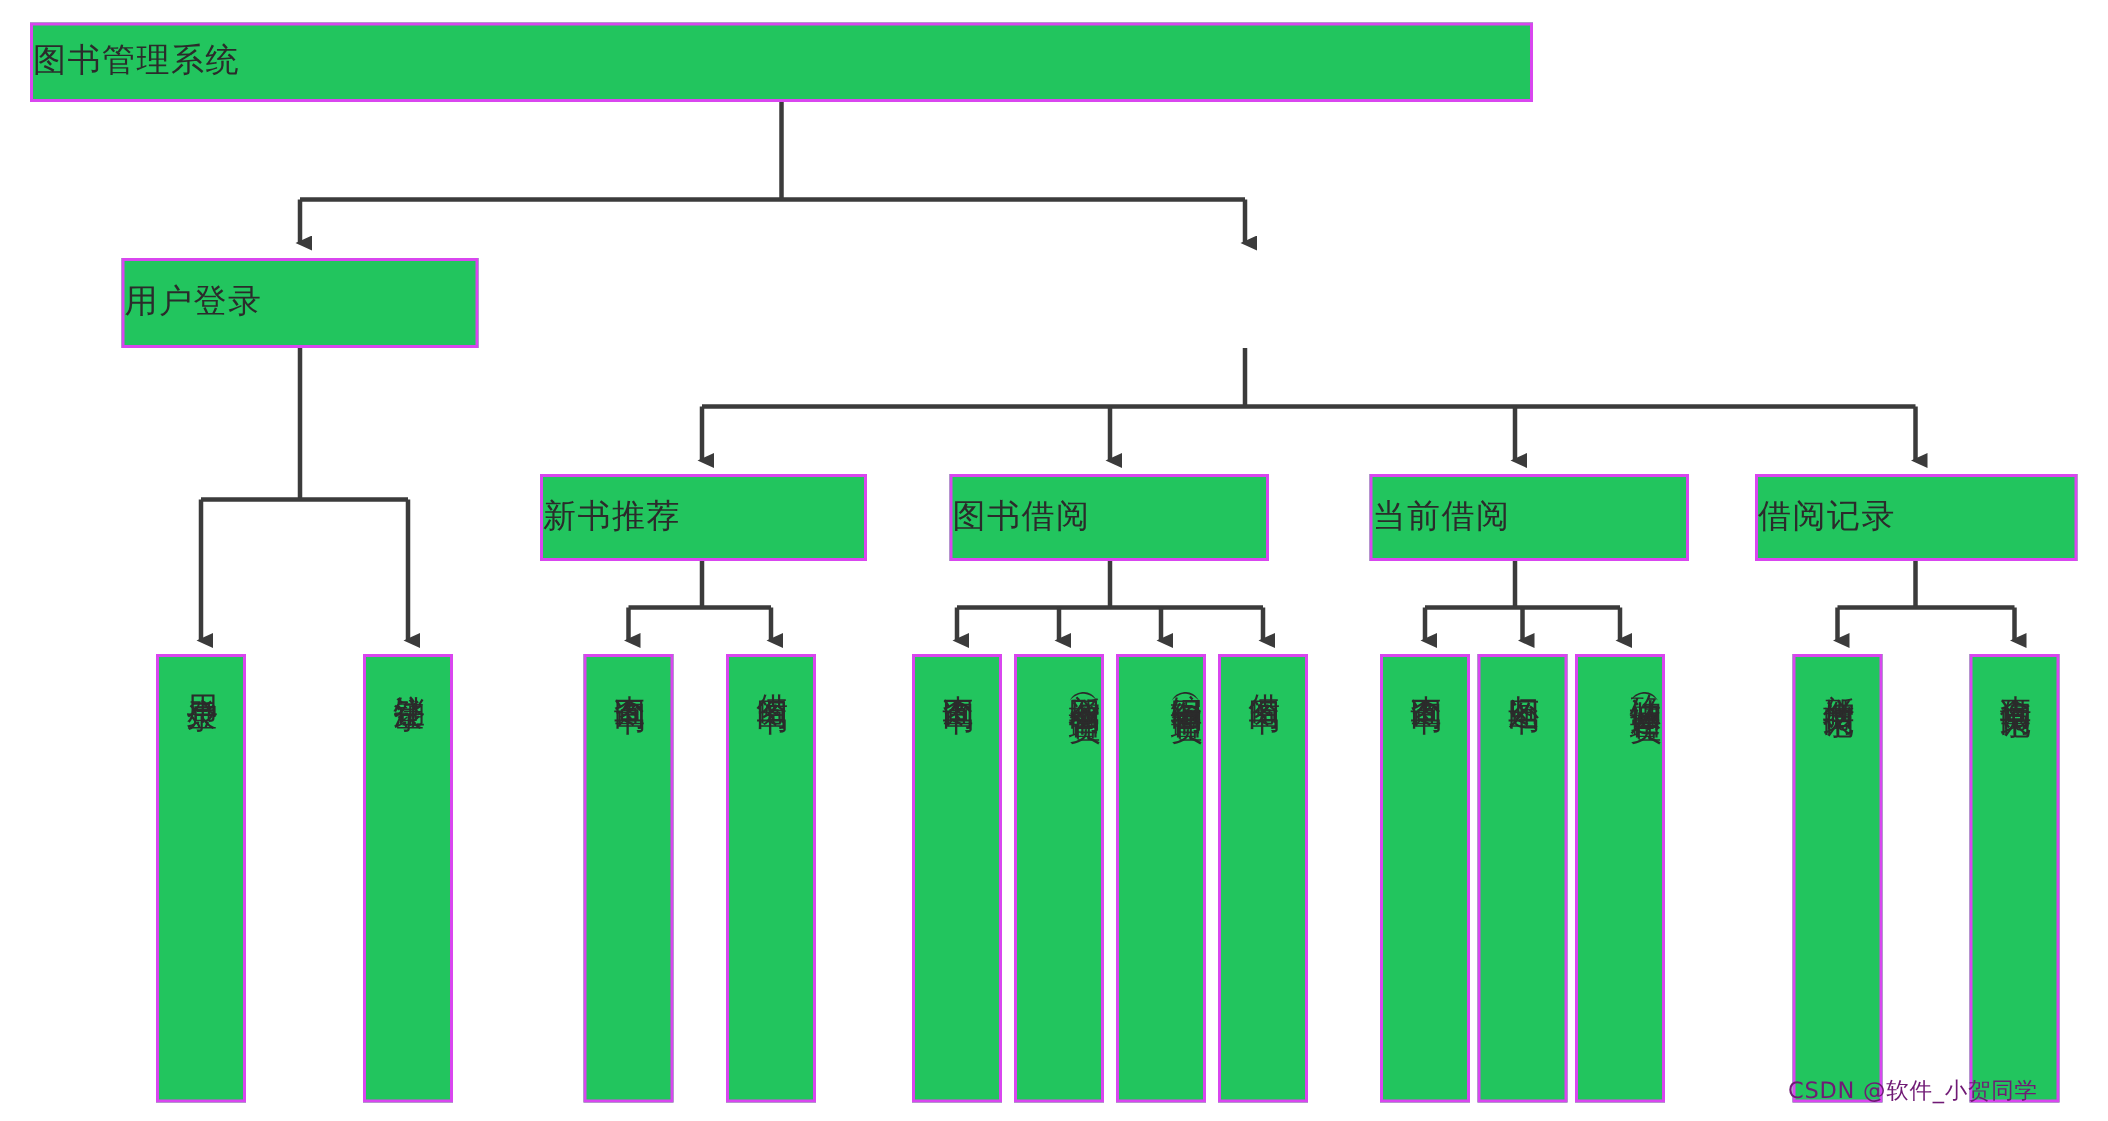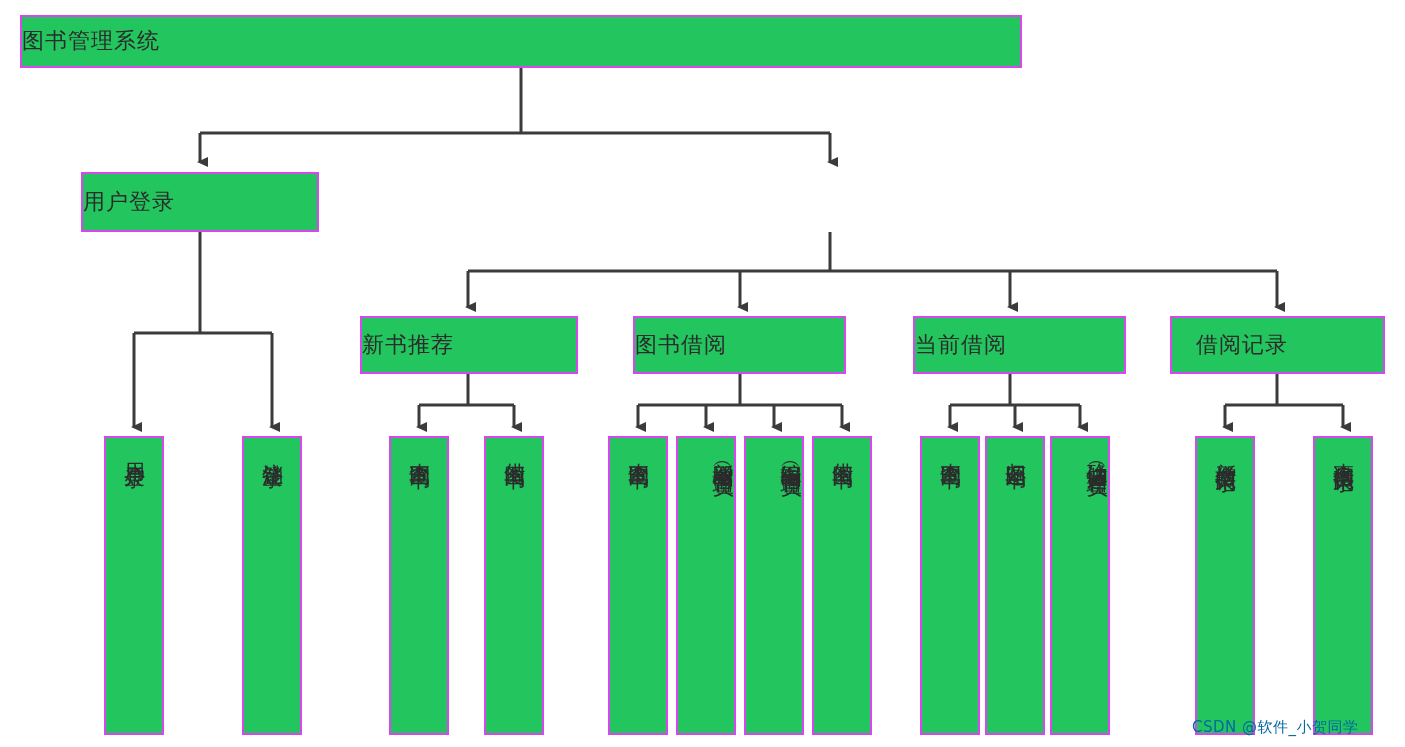--- a/index.html
+++ b/index.html
@@ -49,21 +49,21 @@
     letter-spacing: 2px;
     padding: 8px 0;
     align-items: flex-start;
   }
   .node-v.centered {
     align-items: center;
   }
   .watermark {
     position: absolute;
     font-size: 15px;
-    color: #0369a1;
+    color: #701a75;
     letter-spacing: 0.5px;
     white-space: nowrap;
     font-family: "DejaVu Sans", "Liberation Sans", sans-serif;
   }
 </style>
 </head>
 <body>
 
 <div id="canvas">
 
@@ -131,21 +131,21 @@
   </div>
 
   <div class="node node-h" style="left:633px; top:316px; width:213px; height:58px;">
     <span>图书借阅</span>
   </div>
 
   <div class="node node-h" style="left:903px; top:316px; width:213px; height:58px;margin-left:10px;">
     <span>当前借阅</span>
   </div>
 
-  <div class="node node-h" style="left:1170px; top:316px; width:215px; height:58px;padding-left:24px;">
+  <div class="node node-h" style="left:1170px; top:316px; width:215px; height:58px;">
     <span>借阅记录</span>
   </div>
 
   <div class="node node-v centered" style="left:104px; top:436px; width:60px; height:299px;">
     <span>用户登录</span>
   </div>
 
   <div class="node node-v centered" style="left:242px; top:436px; width:60px; height:299px;">
     <span>注销登录</span>
   </div>

